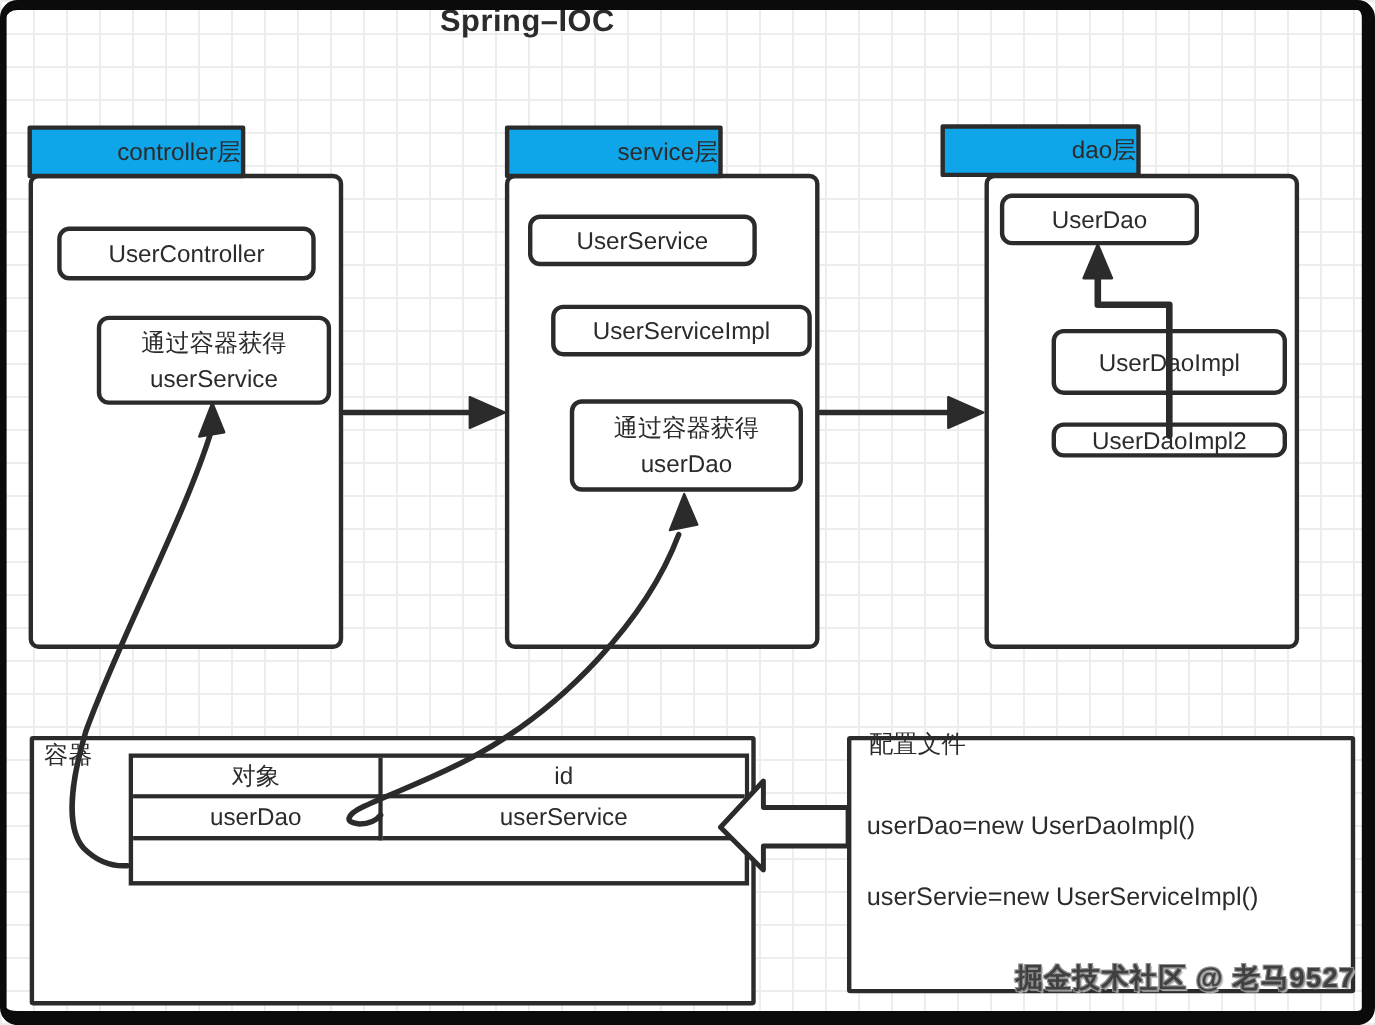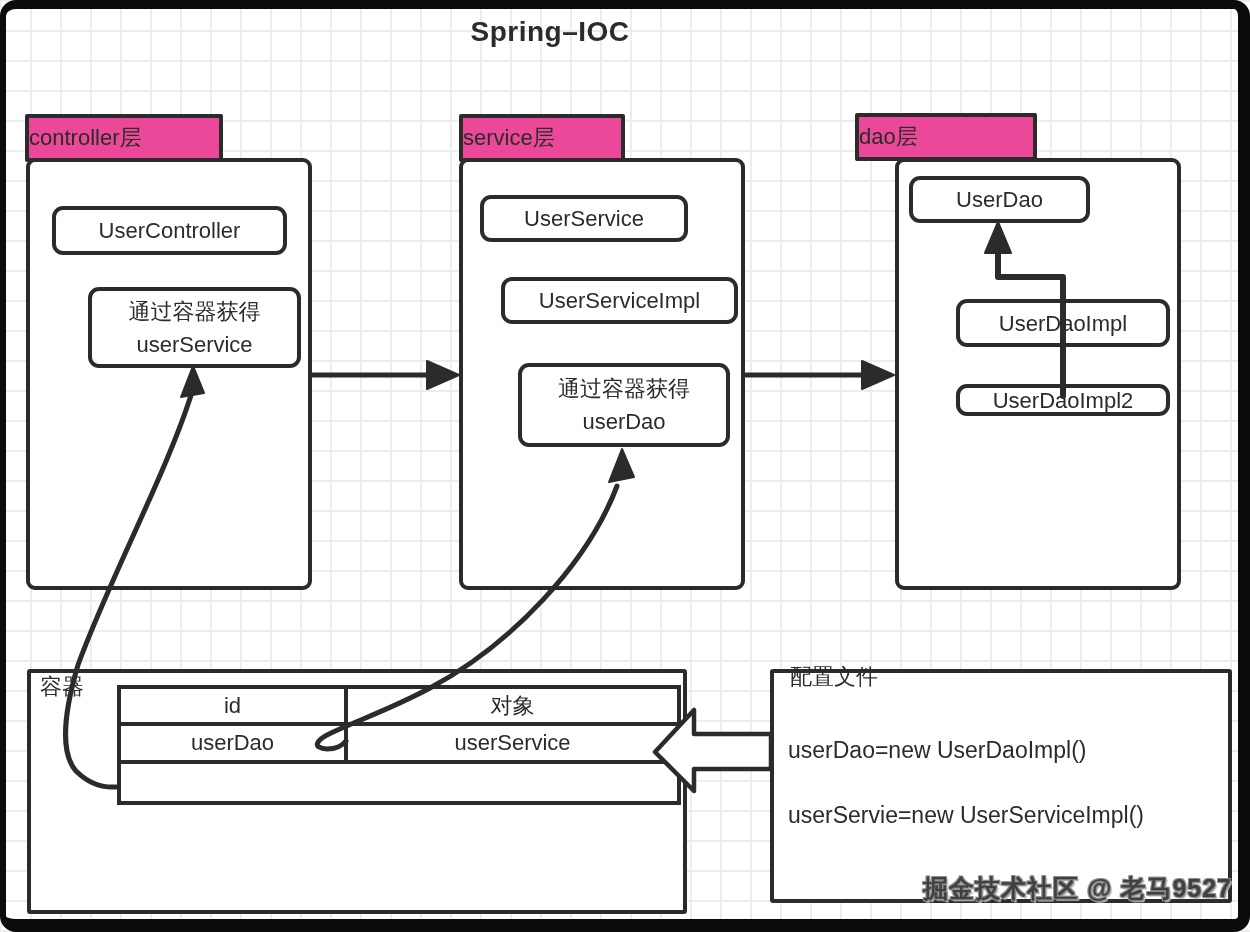--- a/index.html
+++ b/index.html
@@ -17,31 +17,31 @@
       linear-gradient(90deg, var(--grid) 2px, transparent 2px);
     background-size:30px 30px;
     position:relative;
   }
   .frame{
     position:absolute;inset:0;z-index:50;pointer-events:none;
     border-style:solid;border-color:#0b0b0b;
     border-width:9px 12px 13px 6px;border-radius:16px;
   }
   .title{
-    position:absolute;left:400px;top:16px;width:300px;z-index:5;
-    text-align:center;font-size:28px;font-weight:600;letter-spacing:.5px;
+    position:absolute;left:400px;top:3px;width:300px;z-index:5;
+    font-size:28px;font-weight:600;letter-spacing:.5px;
   }
   .layer-box{
     position:absolute;z-index:1;background:#fff;
     border:4px solid var(--ink);border-radius:9px;
   }
   .tab{
-    position:absolute;z-index:2;background:#ec4899;
+    position:absolute;z-index:2;background:#0ea5e9;
     border:4px solid var(--ink);border-radius:2px;
-    display:flex;align-items:center;justify-content:flex-start;
+    display:flex;align-items:center;justify-content:flex-end;
     font-size:22px;
   }
   .node{
     position:absolute;z-index:3;background:#fff;
     border:4px solid var(--ink);border-radius:11px;
     display:flex;flex-direction:column;align-items:center;justify-content:center;
     font-size:22px;line-height:33px;text-align:center;
   }
   .panel{
     position:absolute;z-index:1;background:#fff;
@@ -82,53 +82,53 @@
 </div>
 <div class="node" style="left:52px;top:206px;width:235px;height:49px">
   <span>UserController</span>
 </div>
 <div class="node" style="left:88px;top:287px;width:213px;height:81px">
   <span>通过容器获得</span>
   <span>userService</span>
 </div>
 
 <div class="layer-box" style="left:459px;top:158px;width:286px;height:432px"></div>
-<div class="tab" style="left:459px;top:114px;width:166px;height:48px">
+<div class="tab" style="left:459px;top:114px;width:198px;height:48px">
   <span>service层</span>
 </div>
 <div class="node" style="left:480px;top:195px;width:208px;height:47px">
   <span>UserService</span>
 </div>
 <div class="node" style="left:501px;top:277px;width:237px;height:47px">
   <span>UserServiceImpl</span>
 </div>
 <div class="node" style="left:518px;top:363px;width:212px;height:84px">
   <span>通过容器获得</span>
   <span>userDao</span>
 </div>
 
 <div class="layer-box" style="left:895px;top:158px;width:286px;height:432px"></div>
 <div class="tab" style="left:855px;top:113px;width:182px;height:48px">
   <span>dao层</span>
 </div>
 <div class="node" style="left:909px;top:176px;width:181px;height:47px">
   <span>UserDao</span>
 </div>
-<div class="node" style="left:956px;top:299px;width:214px;height:48px">
+<div class="node" style="left:956px;top:299px;width:214px;height:60px">
   <span>UserDaoImpl</span>
 </div>
 <div class="node" style="left:956px;top:384px;width:214px;height:32px">
   <span>UserDaoImpl2</span>
 </div>
 
 <div class="panel" style="left:27px;top:669px;width:660px;height:245px"></div>
 <div class="panel-label" style="left:40px;top:672px">容器</div>
 <div class="ioc-table">
+  <div class="cell">对象</div>
   <div class="cell">id</div>
-  <div class="cell">对象</div>
   <div class="cell">userDao</div>
   <div class="cell">userService</div>
 </div>
 
 <div class="panel" style="left:770px;top:669px;width:462px;height:234px"></div>
 <div class="panel-label" style="left:790px;top:662px">配置文件</div>
 <div class="config-line" style="left:788px;top:737px">userDao=new UserDaoImpl()</div>
 <div class="config-line" style="left:788px;top:802px">userServie=new UserServiceImpl()</div>
 
 <div class="watermark">掘金技术社区 @ 老马9527</div>

